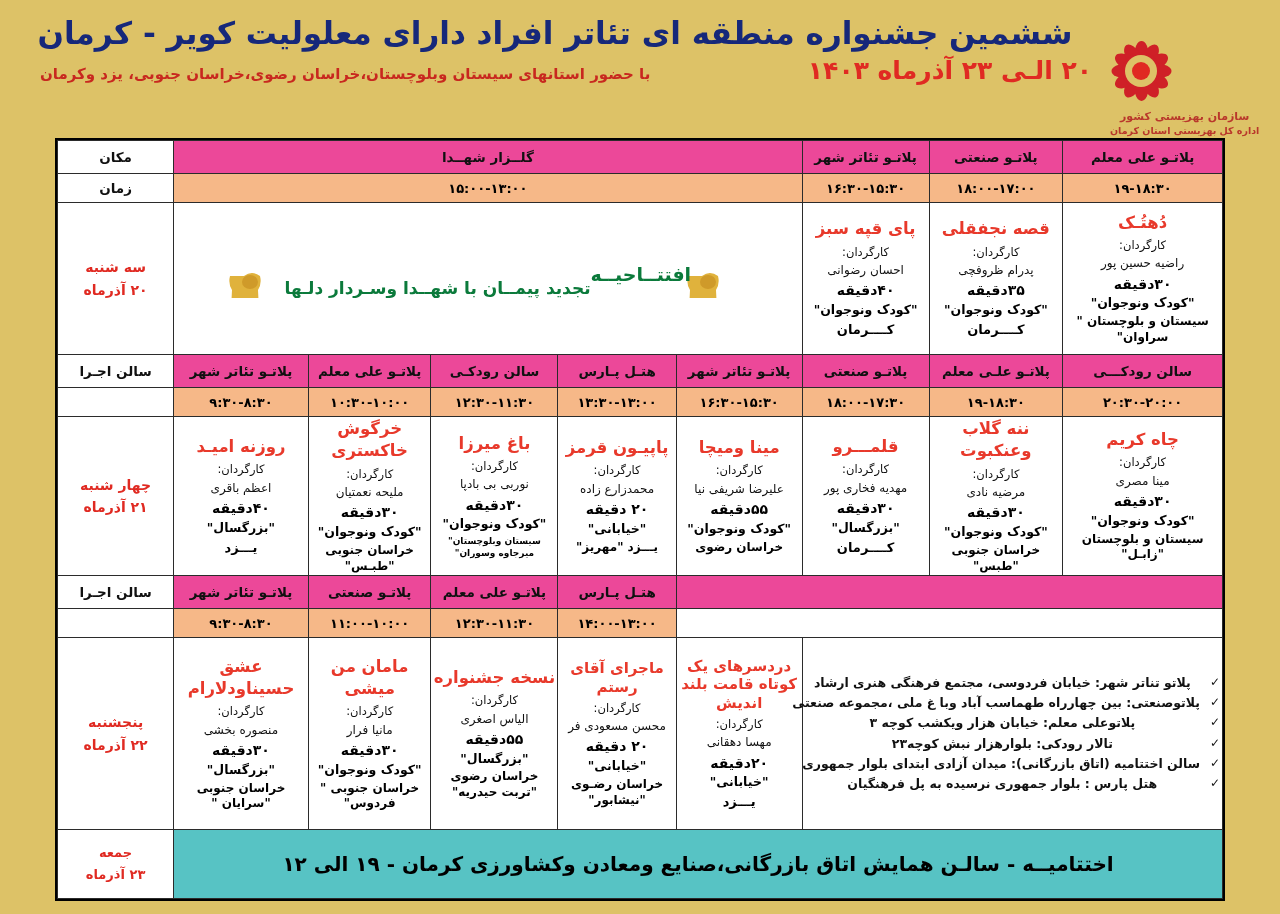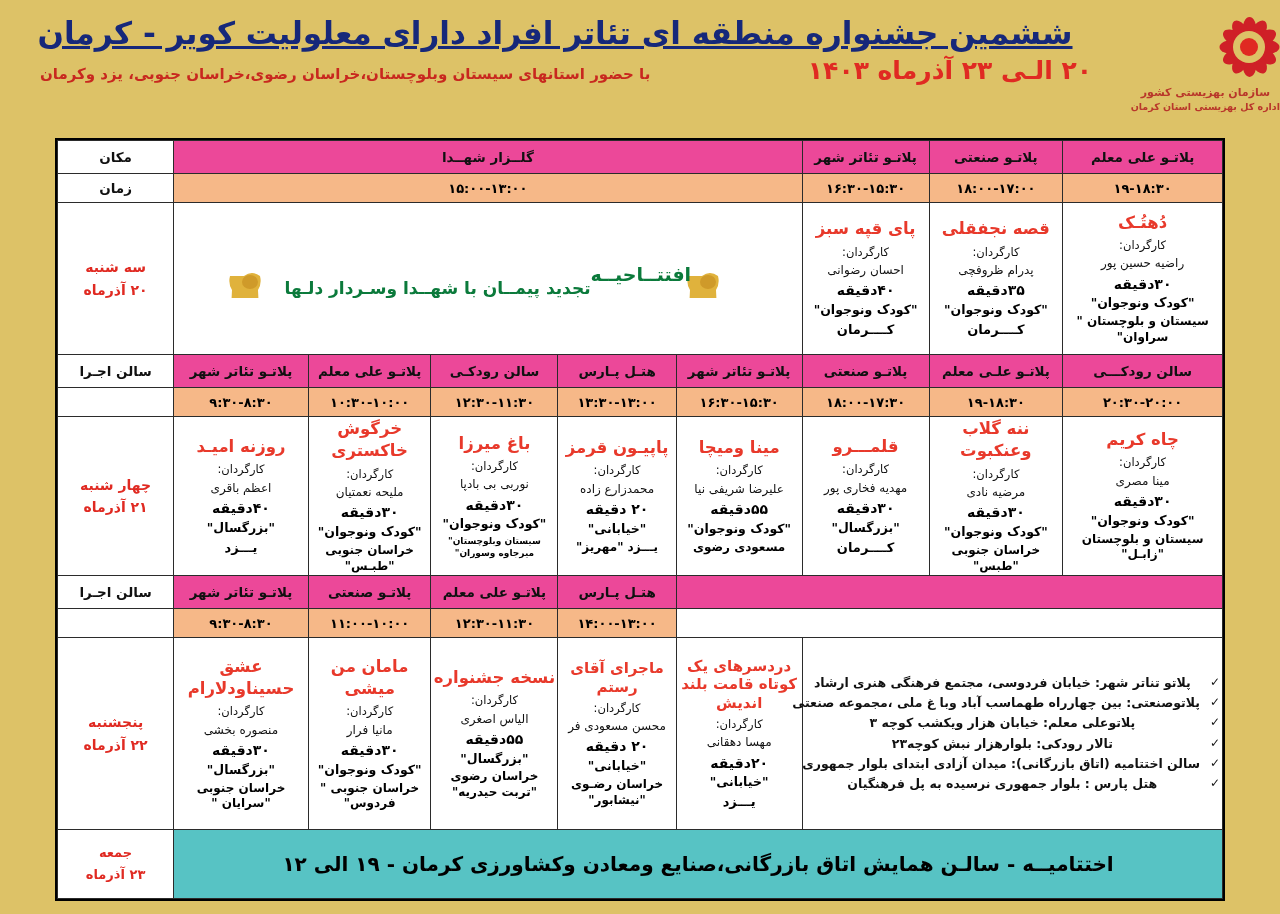--- a/index.html
+++ b/index.html
@@ -12,22 +12,22 @@
     overflow:hidden;
   }
   
   .header{
     position:relative;width:1280px;height:138px;
     background:#ddc267;
     display:flex;align-items:flex-start;
   }
   .logo{
     width:170px;height:130px;
-    display:flex;flex-direction:column;align-items:flex-start;justify-content:center;
-    box-sizing:border-box;
+    display:flex;flex-direction:column;align-items:flex-end;justify-content:center;
+    box-sizing:border-box;margin-top:24px;
   }
   .logo-mark{
     width:62px;height:62px;position:relative;
   }
   .logo-mark .petal{
     position:absolute;left:50%;top:50%;
     width:15px;height:30px;margin-left:-7.5px;margin-top:-30px;
     background:#cf2027;
     border-radius:50% 50% 40% 40%;
     transform-origin:50% 100%;
@@ -40,21 +40,20 @@
   .logo-text{
     color:#b9372b;font-size:11px;line-height:1.35;text-align:center;
     margin-top:8px;font-weight:bold;
   }
   .logo-text .l2{font-size:9.5px;}
   .titles{flex:1;padding:10px 10px 0 10px;box-sizing:border-box;}
   .main-title{
     color:#16287a;font-size:31px;font-weight:bold;letter-spacing:-0.5px;
     text-align:center;line-height:1.1;white-space:nowrap;
     margin:6px 0 0 0;
-    text-decoration:underline;
   }
   .subrow{
     display:flex;align-items:flex-end;justify-content:space-between;
     margin-top:6px;padding:0 8px 0 30px;
   }
   .subtitle{
     color:#c8281f;font-size:15px;font-weight:bold;white-space:nowrap;
   }
   .daterange{
     color:#e02a22;font-size:25px;font-weight:bold;white-space:nowrap;
@@ -323,21 +322,21 @@
       <div class="dur">۳۰دقیقه</div>
       <div class="cat">"بزرگسال"</div>
       <div class="prov">کــــرمان</div>
     </td>
     <td class="white show">
       <div class="name">مینا ومیچا</div>
       <div class="kw">کارگردان:</div>
       <div class="dir">علیرضا شریفی نیا</div>
       <div class="dur">۵۵دقیقه</div>
       <div class="cat">"کودک ونوجوان"</div>
-      <div class="prov two">مسعودی رضوی</div>
+      <div class="prov two">خراسان رضوی</div>
     </td>
     <td class="white show">
       <div class="name">پاپیـون قرمز</div>
       <div class="kw">کارگردان:</div>
       <div class="dir">محمدزارع زاده</div>
       <div class="dur">۲۰ دقیقه</div>
       <div class="cat">"خیابانی"</div>
       <div class="prov two">یـــزد "مهریز"</div>
     </td>
     <td class="white show">

